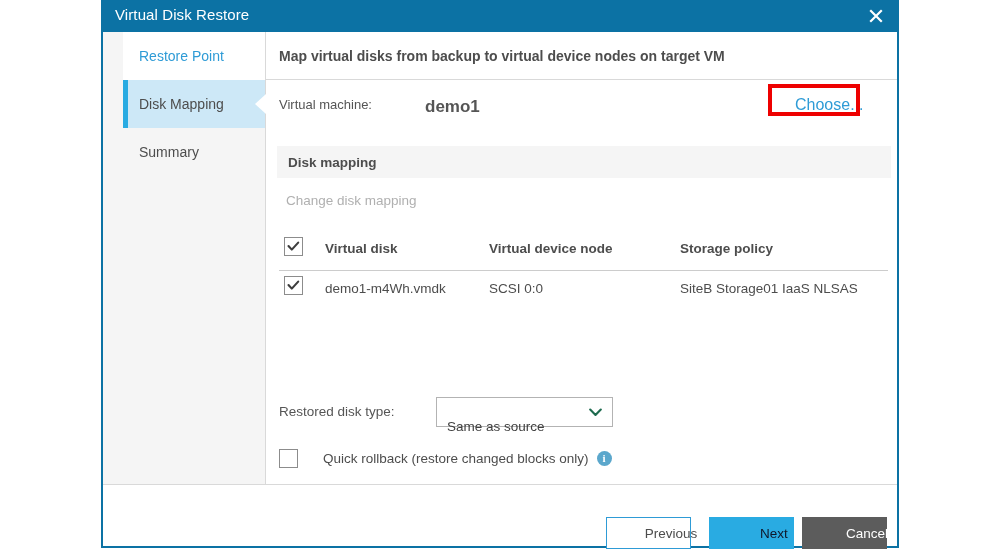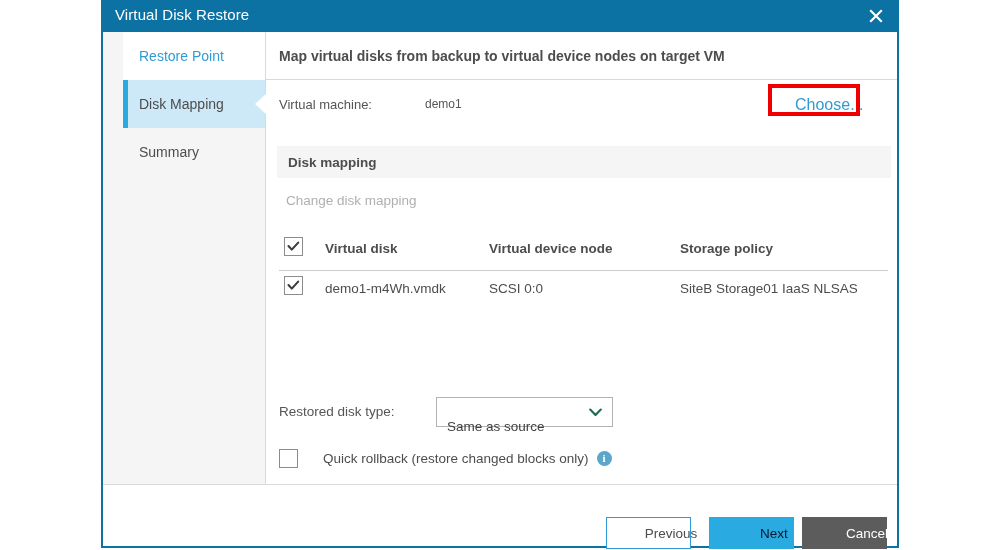--- a/index.html
+++ b/index.html
@@ -166,23 +166,24 @@
     left: 13px;
     top: 17px;
     font-size: 13px;
     color: #555555;
     white-space: nowrap;
   }
   .vm-value {
     position: absolute;
     left: 159px;
     top: 17px;
-    font-size: 12px;
+    font-size: 17px;
     color: #555555;
     white-space: nowrap;
+    font-weight: bold;
   }
   .choose-link {
     position: absolute;
     left: 517px;
     top: 16px;
     font-size: 16px;
     color: #2e9bd6;
     white-space: nowrap;
     cursor: pointer;
     margin-left: 12px;

